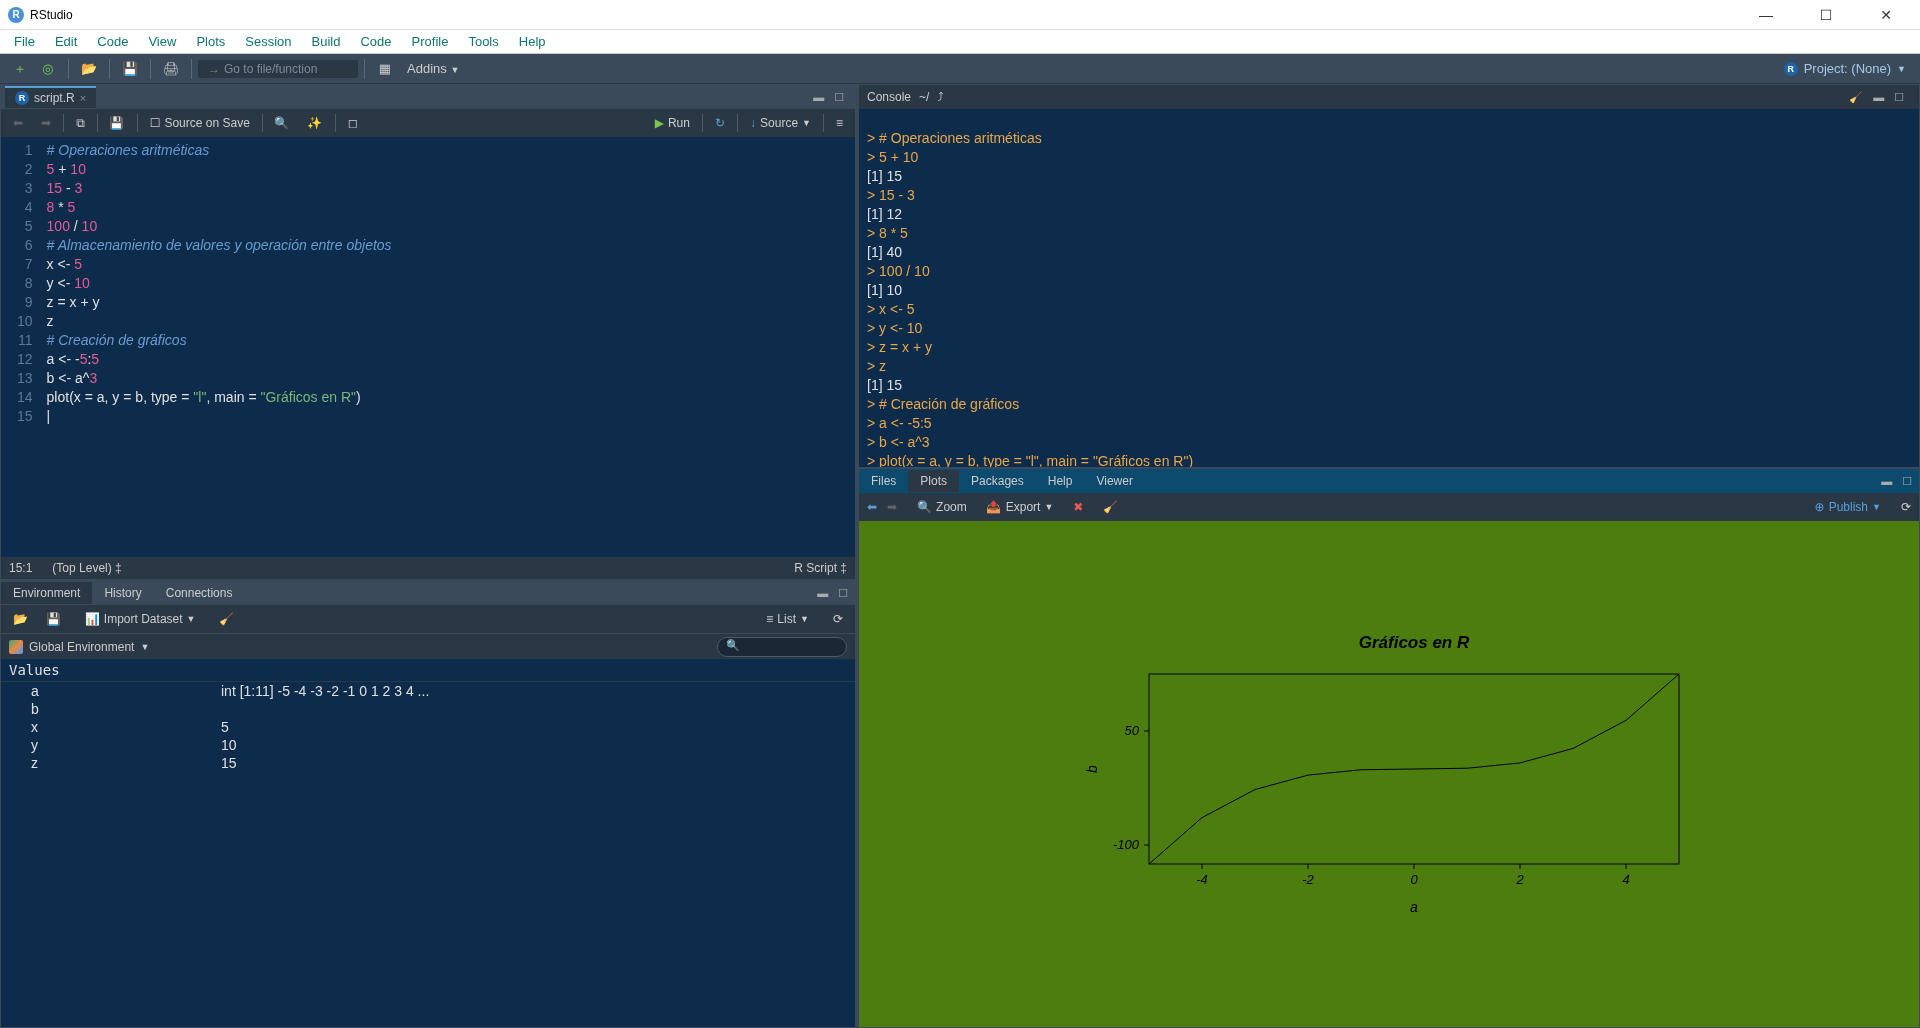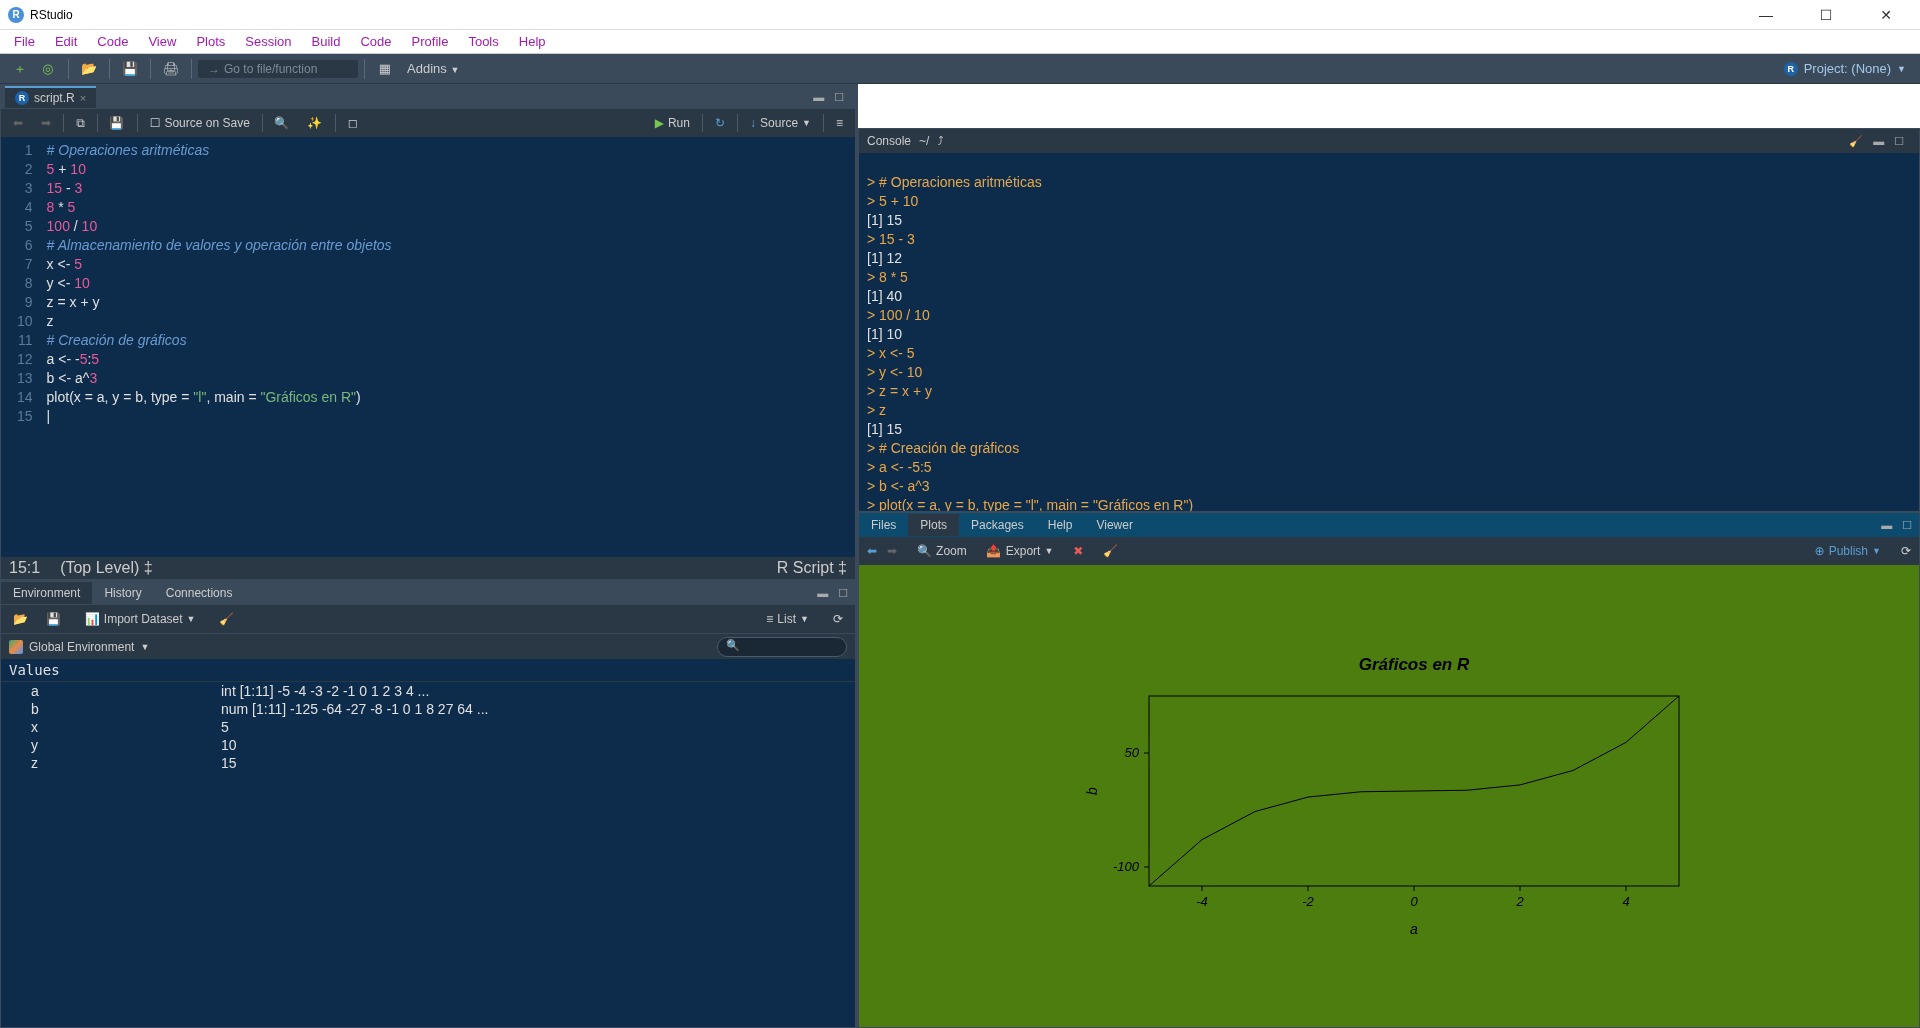--- a/index.html
+++ b/index.html
@@ -5,32 +5,32 @@
 * { margin:0; padding:0; box-sizing:border-box; font-family:"Segoe UI",Arial,sans-serif; }
 body { background:#fff; width:1920px; height:1028px; overflow:hidden; font-size:13px; }
 
 .titlebar { height:30px; background:#fff; display:flex; align-items:center; padding:0 8px; border-bottom:1px solid #ddd; }
 .titlebar .logo-icon { width:16px; height:16px; background:#4a90d9; border-radius:50%; margin-right:6px; display:inline-flex; align-items:center; justify-content:center; color:#fff; font-size:10px; font-weight:bold; }
 .titlebar .title { font-size:12px; color:#000; }
 .titlebar .win-btns { margin-left:auto; display:flex; gap:24px; padding-right:8px; }
 .titlebar .win-btns span { font-size:14px; color:#333; cursor:pointer; width:36px; text-align:center; }
 
 .menubar { height:24px; background:#fff; display:flex; align-items:center; padding:0 4px; border-bottom:1px solid #ccc; }
-.menubar .menu-item { padding:3px 10px; font-size:13px; color:#a21caf; cursor:pointer; }
+.menubar .menu-item { padding:3px 10px; font-size:13px; color:#0f766e; cursor:pointer; }
 
 .toolbar { height:30px; background:#3a4a5a; display:flex; align-items:center; padding:0 6px; border-bottom:1px solid #2a3744; }
 .toolbar .tbtn { width:24px; height:24px; margin:0 2px; cursor:pointer; display:inline-flex; align-items:center; justify-content:center; border-radius:2px; }
 .toolbar .sep { width:1px; height:20px; background:#5a6a7a; margin:0 6px; }
 .toolbar .goto { background:#2a3744; padding:2px 10px; color:#7a8a9a; font-size:12px; border-radius:2px; width:160px; display:flex; align-items:center; }
 .toolbar .addins { color:#ccc; font-size:13px; padding:2px 8px; cursor:pointer; }
 .toolbar .project { margin-left:auto; color:#a5c8e8; font-size:13px; padding:2px 8px; display:flex; align-items:center; gap:6px; }
 
 .main { display:flex; height:calc(100% - 84px); }
 .left-col { width:858px; display:flex; flex-direction:column; border-right:2px solid #3a4a5a; }
-.right-col { flex:1; display:flex; flex-direction:column;margin-top:44px; }
+.right-col { flex:1; display:flex; flex-direction:column; }
 
 .pane { display:flex; flex-direction:column; background:#0d2b4a; border:1px solid #3a4a5a; }
 .pane-tabs { height:24px; background:#3a4a5a; display:flex; align-items:center; padding:0 4px; }
 .pane-tab { padding:3px 10px; font-size:12px; color:#ccc; cursor:pointer; display:flex; align-items:center; gap:5px; }
 .pane-tab.active { background:#2a3744; border-top:2px solid #5a9fd4; }
 .pane-tab .close-x { font-size:11px; color:#888; }
 .pane-controls { margin-left:auto; display:flex; gap:4px; padding-right:4px; }
 .pane-controls span { color:#aaa; font-size:11px; cursor:pointer; padding:0 3px; }
 
 .mini-toolbar { height:28px; background:#2a3744; display:flex; align-items:center; padding:0 6px; gap:6px; }
@@ -42,21 +42,21 @@
 .gutter { background:#0d2b4a; color:#5a7a9a; text-align:right; padding:4px 8px 4px 16px; user-select:none; }
 .gutter div { height:19px; line-height:19px; }
 .code-body { flex:1; padding:4px 6px; color:#e0e0e0; white-space:pre; }
 .code-body .ln { height:19px; line-height:19px; }
 .tok-comment { color:#6a9bd1; font-style:italic; }
 .tok-num { color:#e85a9a; }
 .tok-op { color:#e0e0e0; }
 .tok-str { color:#7ab87a; }
 .tok-fn { color:#e0e0e0; }
 
-.status-bar { height:22px; background:#2a3744; display:flex; align-items:center; padding:0 8px; color:#ccc; font-size:16px; }
+.status-bar { height:22px; background:#2a3744; display:flex; align-items:center; padding:0 8px; color:#ccc; font-size:12px; }
 .status-bar .sright { margin-left:auto; }
 
 .source-pane { height:496px; }
 .env-pane { flex:1; }
 
 .env-tabs { height:24px; background:#3a4a5a; display:flex; align-items:center; }
 .env-tabs .etab { padding:4px 12px; font-size:12px; color:#ccc; cursor:pointer; }
 .env-tabs .etab.active { background:#2a3744; }
 
 .env-toolbar { height:28px; background:#2a3744; display:flex; align-items:center; padding:0 6px; gap:6px; }
@@ -268,21 +268,20 @@
         <div class="search"><span style="color:#666;padding-left:8px;font-size:11px">🔍</span></div>
       </div>
       <div class="env-header">Values</div>
       <div class="env-body" id="env-body">
           <div class="env-row">
             <div class="vn">a</div>
             <div class="vv">int [1:11] -5 -4 -3 -2 -1 0 1 2 3 4 ...</div>
           </div>
           <div class="env-row">
             <div class="vn">b</div>
-            <div class="vv">num [1:11] -125 -64 -27 -8 -1 0 1 8 27 64 ...</div>
           </div>
           <div class="env-row">
             <div class="vn">x</div>
             <div class="vv">5</div>
           </div>
           <div class="env-row">
             <div class="vn">y</div>
             <div class="vv">10</div>
           </div>
           <div class="env-row">

